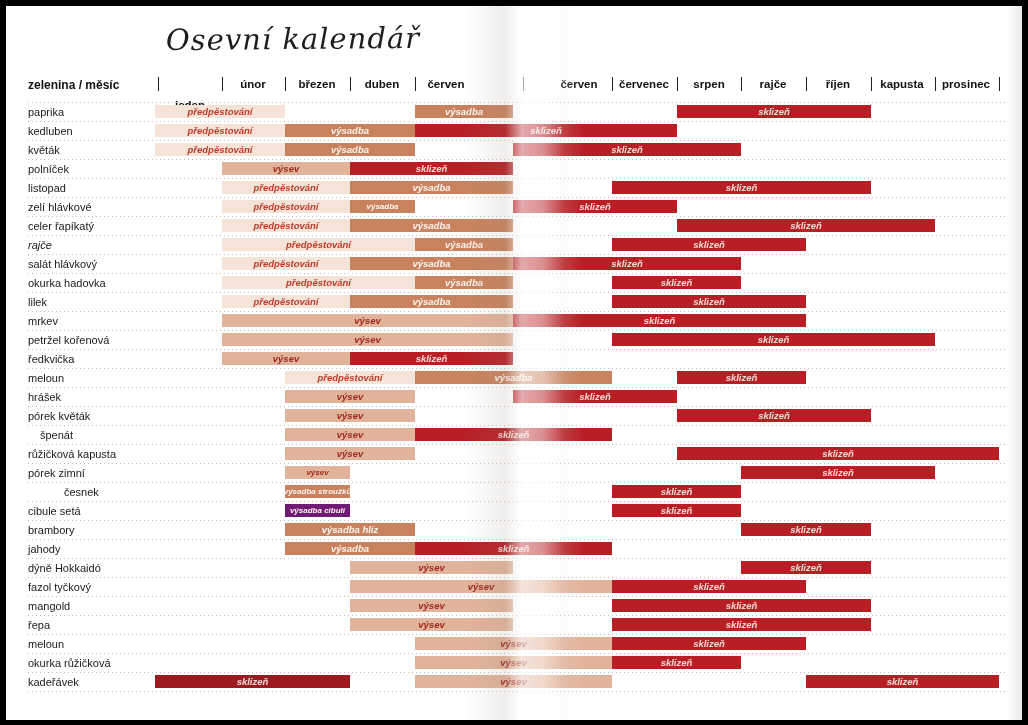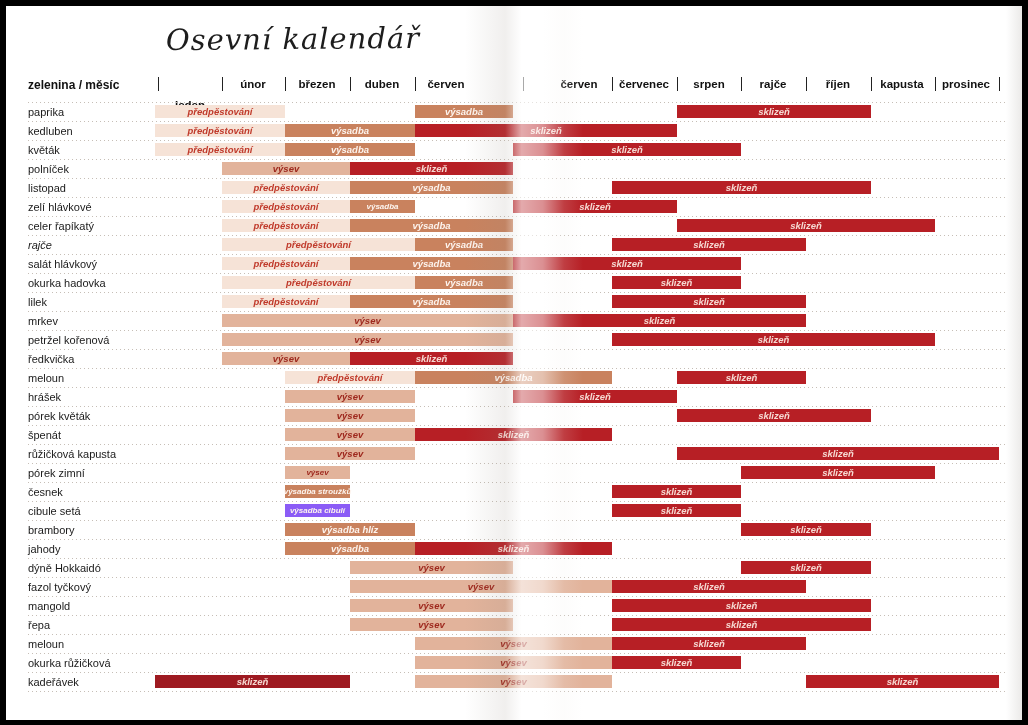--- a/index.html
+++ b/index.html
@@ -294,50 +294,50 @@
         <div class="bar" style="left: 507px; width: 164px; top: 384px; background: rgb(183, 31, 37);">
           <span style="color: rgb(246, 217, 210);">sklizeň</span>
         </div>
         <div class="row-label" style="top: 404px;">pórek květák</div>
         <div class="bar" style="left: 279px; width: 130px; top: 403px; background: rgb(226, 179, 155);">
           <span style="color: rgb(158, 41, 30);">výsev</span>
         </div>
         <div class="bar" style="left: 671px; width: 194px; top: 403px; background: rgb(183, 31, 37);">
           <span style="color: rgb(246, 217, 210);">sklizeň</span>
         </div>
-        <div class="row-label" style="top: 423px;">špenát</div>
+        <div class="row-label" style="top: 423px; margin-left: 12px;">špenát</div>
         <div class="bar" style="left: 279px; width: 130px; top: 422px; background: rgb(226, 179, 155);">
           <span style="color: rgb(158, 41, 30);">výsev</span>
         </div>
         <div class="bar" style="left: 409px; width: 197px; top: 422px; background: rgb(183, 31, 37);">
           <span style="color: rgb(246, 217, 210);">sklizeň</span>
         </div>
         <div class="row-label" style="top: 442px;">růžičková kapusta</div>
         <div class="bar" style="left: 279px; width: 130px; top: 441px; background: rgb(226, 179, 155);">
           <span style="color: rgb(158, 41, 30);">výsev</span>
         </div>
         <div class="bar" style="left: 671px; width: 322px; top: 441px; background: rgb(183, 31, 37);">
           <span style="color: rgb(246, 217, 210);">sklizeň</span>
         </div>
         <div class="row-label" style="top: 461px;">pórek zimní</div>
         <div class="bar" style="left: 279px; width: 65px; top: 460px; background: rgb(226, 179, 155);">
           <span class="small" style="color: rgb(158, 41, 30);">výsev</span>
         </div>
         <div class="bar" style="left: 735px; width: 194px; top: 460px; background: rgb(183, 31, 37);">
           <span style="color: rgb(246, 217, 210);">sklizeň</span>
         </div>
-        <div class="row-label" style="top: 480px;">česnek</div>
+        <div class="row-label" style="top: 480px; margin-left: 36px;">česnek</div>
         <div class="bar" style="left: 279px; width: 65px; top: 479px; background: rgb(201, 130, 94);">
           <span class="small" style="color: rgb(253, 244, 238);">výsadba stroužků</span>
         </div>
         <div class="bar" style="left: 606px; width: 129px; top: 479px; background: rgb(183, 31, 37);">
           <span style="color: rgb(246, 217, 210);">sklizeň</span>
         </div>
         <div class="row-label" style="top: 499px;">cibule setá</div>
-        <div class="bar" style="left: 279px; width: 65px; top: 498px; background: #8b5cf6;">
+        <div class="bar" style="left: 279px; width: 65px; top: 498px; background: #701a75;">
           <span class="small" style="color: rgb(253, 244, 238);">výsadba cibulí</span>
         </div>
         <div class="bar" style="left: 606px; width: 129px; top: 498px; background: rgb(183, 31, 37);">
           <span style="color: rgb(246, 217, 210);">sklizeň</span>
         </div>
         <div class="row-label" style="top: 518px;">brambory</div>
         <div class="bar" style="left: 279px; width: 130px; top: 517px; background: rgb(201, 130, 94);">
           <span style="color: rgb(253, 244, 238);">výsadba hlíz</span>
         </div>
         <div class="bar" style="left: 735px; width: 130px; top: 517px; background: rgb(183, 31, 37);">

